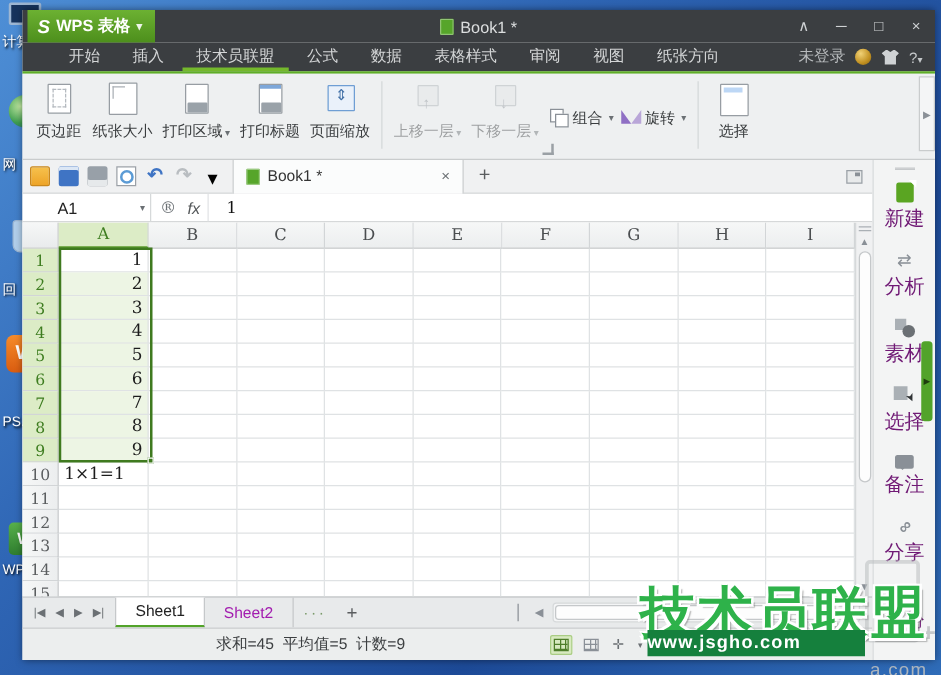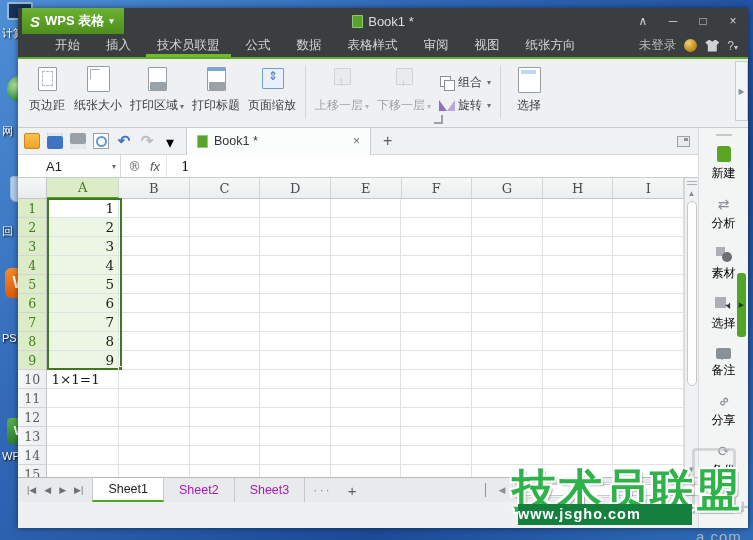--- a/index.html
+++ b/index.html
@@ -36,21 +36,21 @@
   .shirt{width:14px;height:12px;background:#cfd2d4;clip-path:polygon(0 25%,28% 0,50% 18%,72% 0,100% 25%,82% 45%,82% 100%,18% 100%,18% 45%)}
   .helpb{color:#c5c8ca;font-size:12px}
   .greenline{height:2px;background:#5fae28}
   
   .ribbon{height:69px;background:#eef0f1;border-bottom:1px solid #c9cccd;display:flex;align-items:stretch;padding:2px 4px 0 6px;position:relative}
   .rbtn{min-width:46px;padding:1px 4px 0;display:flex;flex-direction:column;align-items:center;cursor:pointer;color:#3a3d3f}
   .rbtn .rlabel{font-size:12px;white-space:nowrap;margin-top:2px}
   .rbtn .caret,.smallb .caret{font-size:8px;color:#6b7074;margin-left:2px}
   .rbtn.disabled{opacity:.45;cursor:default}
   .rsep{width:1px;background:#d4d7d9;margin:4px 5px 8px}
-  .rstack{display:flex;flex-direction:column;justify-content:center;gap:6px;padding:0 4px}
+  .rstack{display:flex;flex-direction:row;justify-content:center;gap:6px;padding:0 4px}
   .smallb{display:flex;align-items:center;gap:3px;font-size:12px;color:#3a3d3f;cursor:pointer}
   .ric{width:32px;height:30px;position:relative;margin-top:3px}
   .ric::before{content:"";position:absolute;left:7px;top:2px;width:17px;height:22px;background:#fff;border:1px solid #979da3;border-radius:1px}
   .icon-page-margins::after{content:"";position:absolute;left:11px;top:6px;width:9px;height:13px;border:1px dashed #b5bac0}
   .icon-paper-orientation::after{content:"";position:absolute;left:3px;top:9px;width:22px;height:14px;background:#fff;border:1px solid #979da3}
   .icon-paper-size::before{left:5px;top:1px;width:21px;height:24px}
   .icon-paper-size::after{content:"";position:absolute;left:8px;top:4px;width:9px;height:9px;border-left:1px solid #aab0b5;border-top:1px solid #aab0b5}
   .icon-print-area::after,.icon-print-titles::after{content:"";position:absolute;left:9px;top:17px;width:16px;height:8px;background:#9aa2a9;border-radius:1px}
   .icon-print-titles::before{box-shadow:inset 0 3px 0 #7da7d9}
   .icon-page-breaks::after{content:"";position:absolute;left:1px;top:9px;border-top:5px solid transparent;border-bottom:5px solid transparent;border-right:8px solid #5b9bd5}
@@ -146,21 +146,21 @@
   .viewb.plus::after{content:"✛";border:0;background:none;color:#6b7074;font-size:11px;inset:1px 0 0 2px}
   .viewb .vcaret{position:absolute;right:-8px;top:4px;font-size:7px;color:#6b7074}
   .zoomtxt{margin-left:10px;white-space:pre}
   .zslider{display:flex;align-items:center;gap:5px;color:#6b7074}
   .ztrack{width:92px;height:3px;background:#c5c8ca;border-radius:2px;position:relative}
   .zthumb{position:absolute;left:42px;top:-4px;width:7px;height:11px;background:#e8eaeb;border:1px solid #9aa0a6;border-radius:2px}
   
   .sidebar{width:50px;background:#f3f4f4;border-left:1px solid #d8dadb;display:flex;flex-direction:column;align-items:center;padding-top:6px;position:relative}
   .sb-handle{width:16px;height:2px;border-top:1px solid #c5c8ca;border-bottom:1px solid #c5c8ca;margin-bottom:10px}
   .sbitem{display:flex;flex-direction:column;align-items:center;gap:3px;margin-bottom:14px;cursor:pointer}
-  .sbitem .sblabel{font-size:12px;color:#000000}
+  .sbitem .sblabel{font-size:16px;color:#701a75}
   .sbi{width:17px;height:16px;position:relative;color:#8a9097;font-size:14px;line-height:16px;text-align:center}
   .sbi-new-doc{background:#5aa522;border-radius:2px;width:14px}
   .sbi-new-doc::after{content:"";position:absolute;right:-2px;top:-2px;border:3px solid #fff;border-left-color:transparent;border-bottom-color:transparent}
   .sbi-note{width:15px;height:11px;background:#8a9097;border-radius:2px;margin-top:2px}
   .sbi-note::after{content:"";position:absolute;left:3px;bottom:-4px;border:3px solid transparent;border-top-color:#8a9097}
   .sbi-share{transform:rotate(-45deg);font-weight:bold}
   .sbi-material::before{content:"";position:absolute;left:1px;top:1px;width:9px;height:9px;background:#aab0b5}
   .sbi-material::after{content:"";position:absolute;right:0;bottom:0;width:10px;height:10px;border-radius:50%;background:#6b7074}
   .sbi-select::before{content:"";position:absolute;left:0;top:1px;width:11px;height:11px;background:#aab0b5}
   .sbi-select::after{content:"➤";position:absolute;right:-1px;bottom:-2px;font-size:9px;color:#2f3234;transform:rotate(65deg)}
@@ -537,31 +537,50 @@
       <div class="sheetbar">
         <div class="snav">
             <span>|◀</span>
             <span>◀</span>
             <span>▶</span>
             <span>▶|</span>
           </div>
         <span style="display:flex">
             <div class="stab active">Sheet1</div>
             <div class="stab">Sheet2</div>
-            <div class="stab">Sheet3</div>
           </span>
         <span class="smore">···</span>
         <span class="sadd">+</span>
         <span class="hsplit"></span>
         <span class="harrow">◀</span>
         <div class="htrack">
             <span class="hthumb"></span>
           </div>
       </div>
 
+      <div class="statusbar">
+        <span class="sb-summary">求和=45  平均值=5  计数=9</span>
+        <div class="sb-right">
+          <span style="display:flex;gap:6px">
+              <div class="viewb active"></div>
+              <div class="viewb"></div>
+              <div class="viewb plus">
+                <div class="vcaret">▾</div>
+              </div>
+            </span>
+          <span class="zoomtxt">100 %</span>
+          <span class="zslider">
+            <span>−</span>
+            <span class="ztrack">
+                <span class="zthumb"></span>
+              </span>
+            <span>+</span>
+          </span>
+        </div>
+      </div>
 
     </div>
 
     <div class="sidebar">
       <span class="sb-handle"></span>
       <span style="display:flex;flex-direction:column;align-items:center">
           <div class="sbitem">
             <div class="sbi sbi-new-doc"></div>
             <div class="sblabel">新建</div>
           </div>

